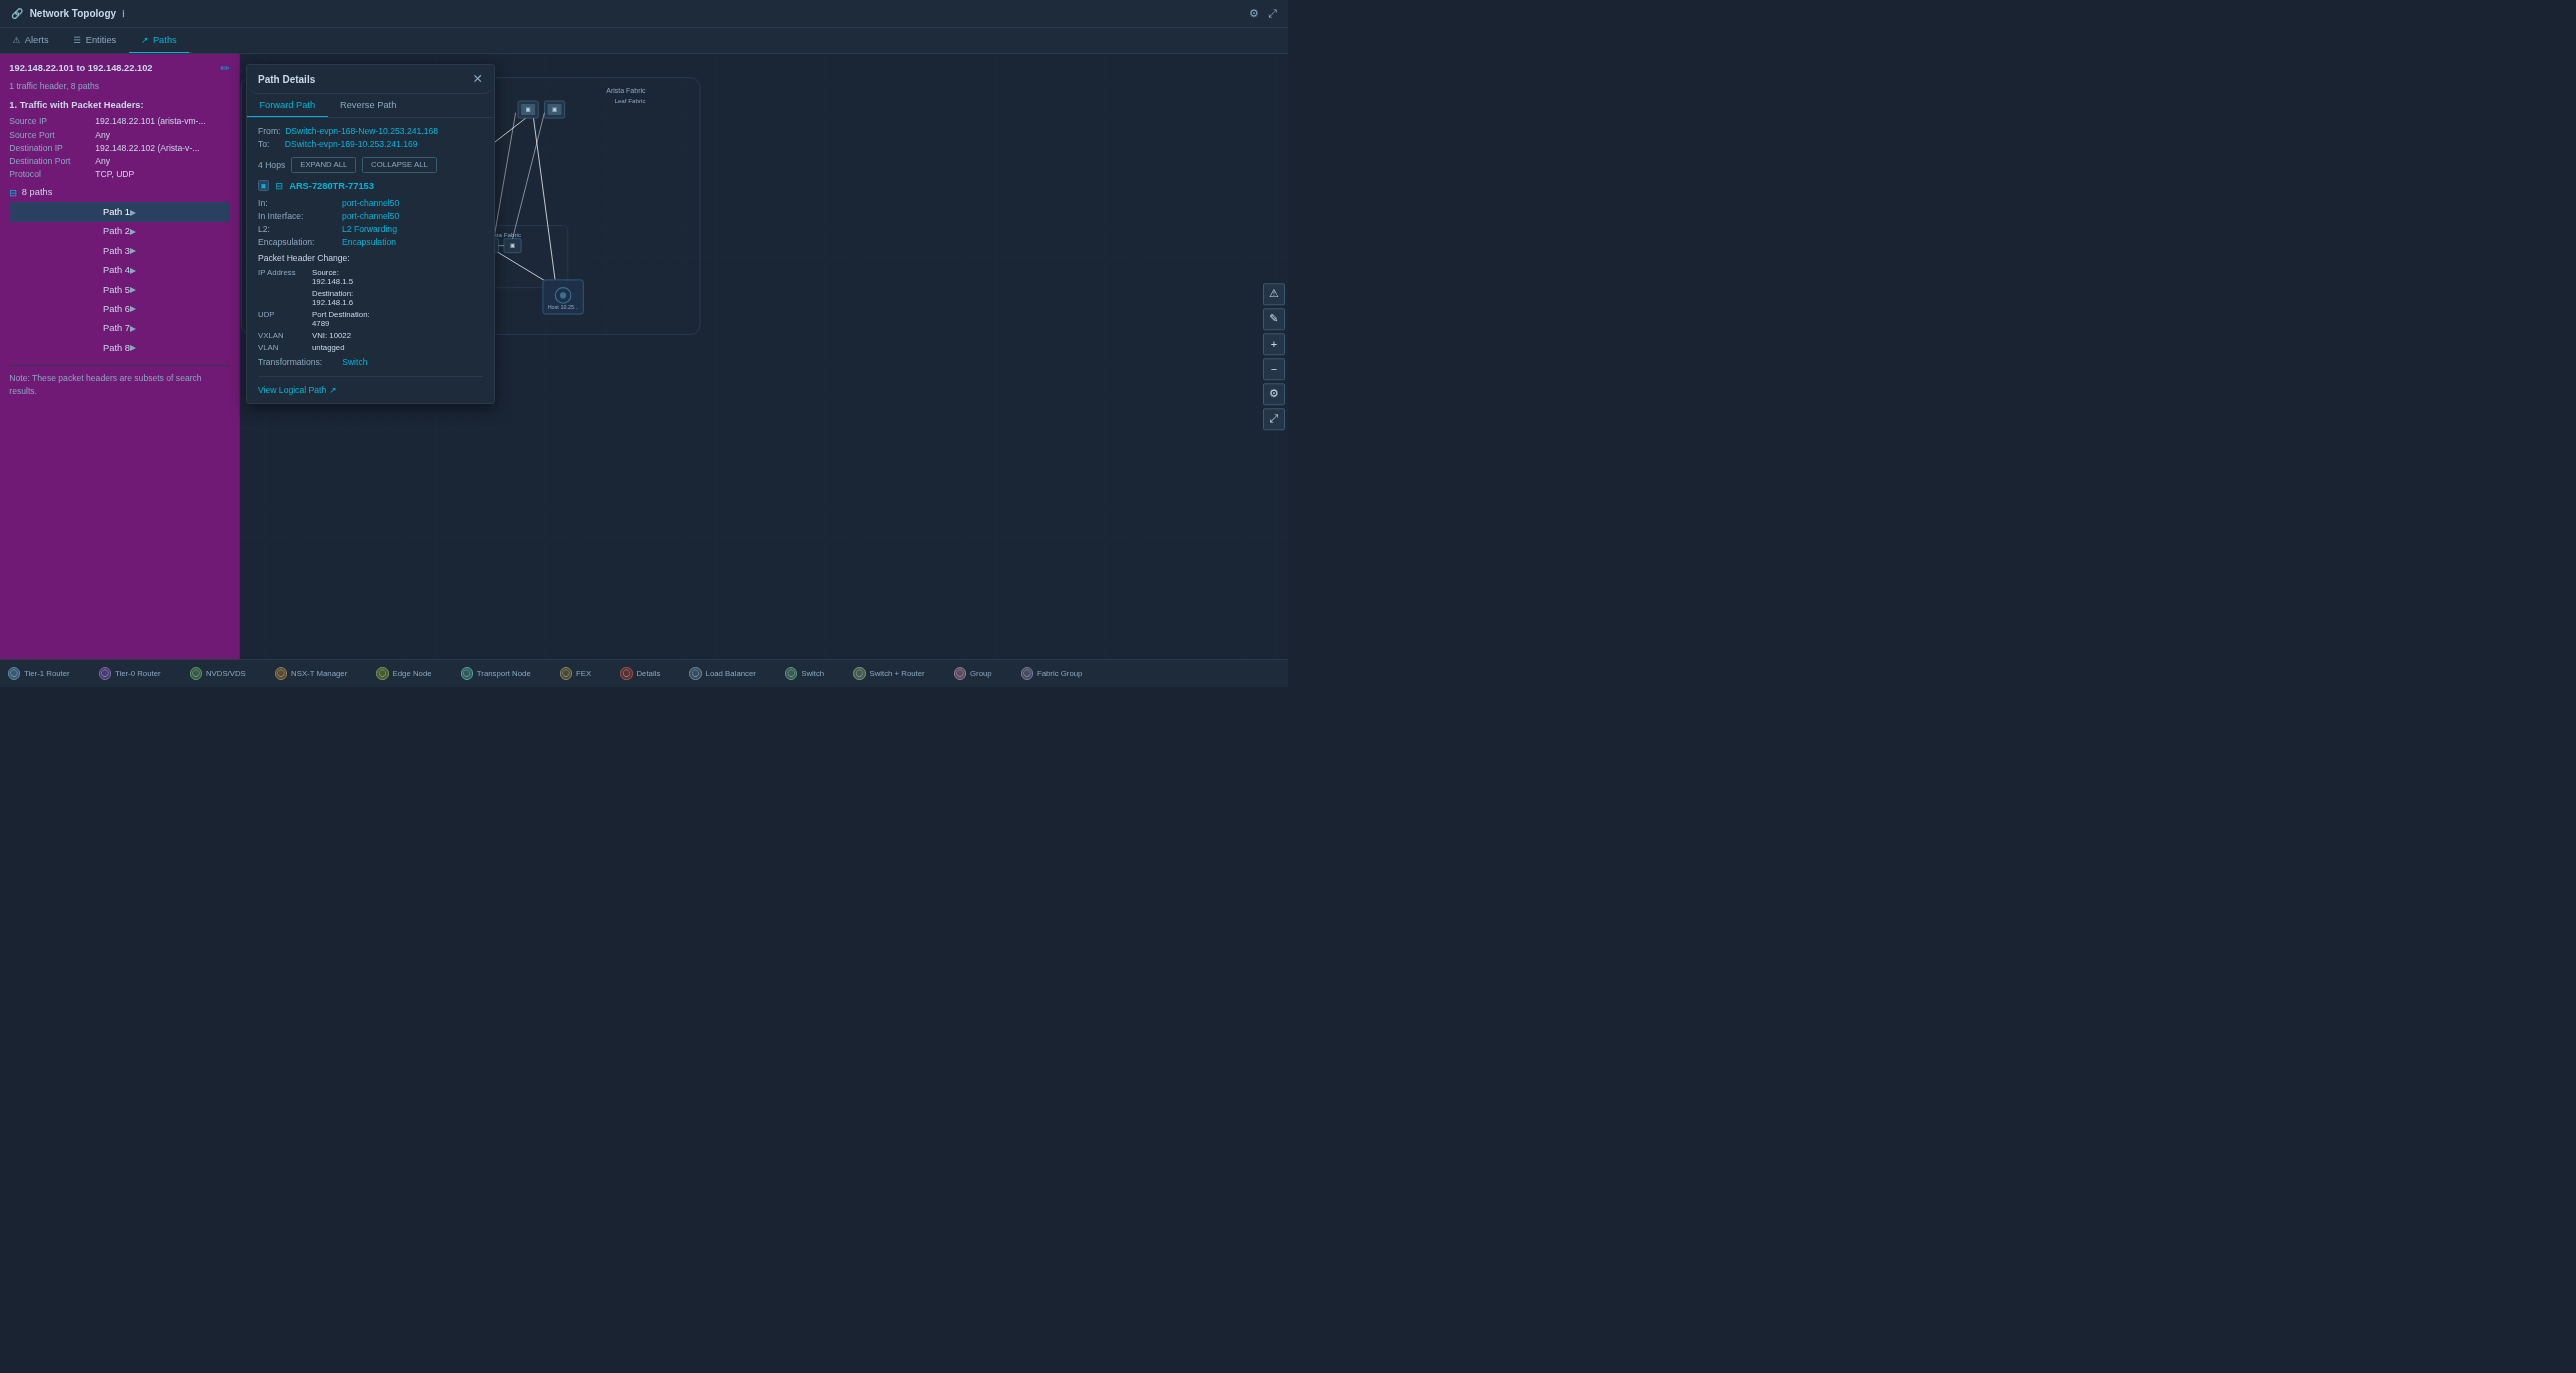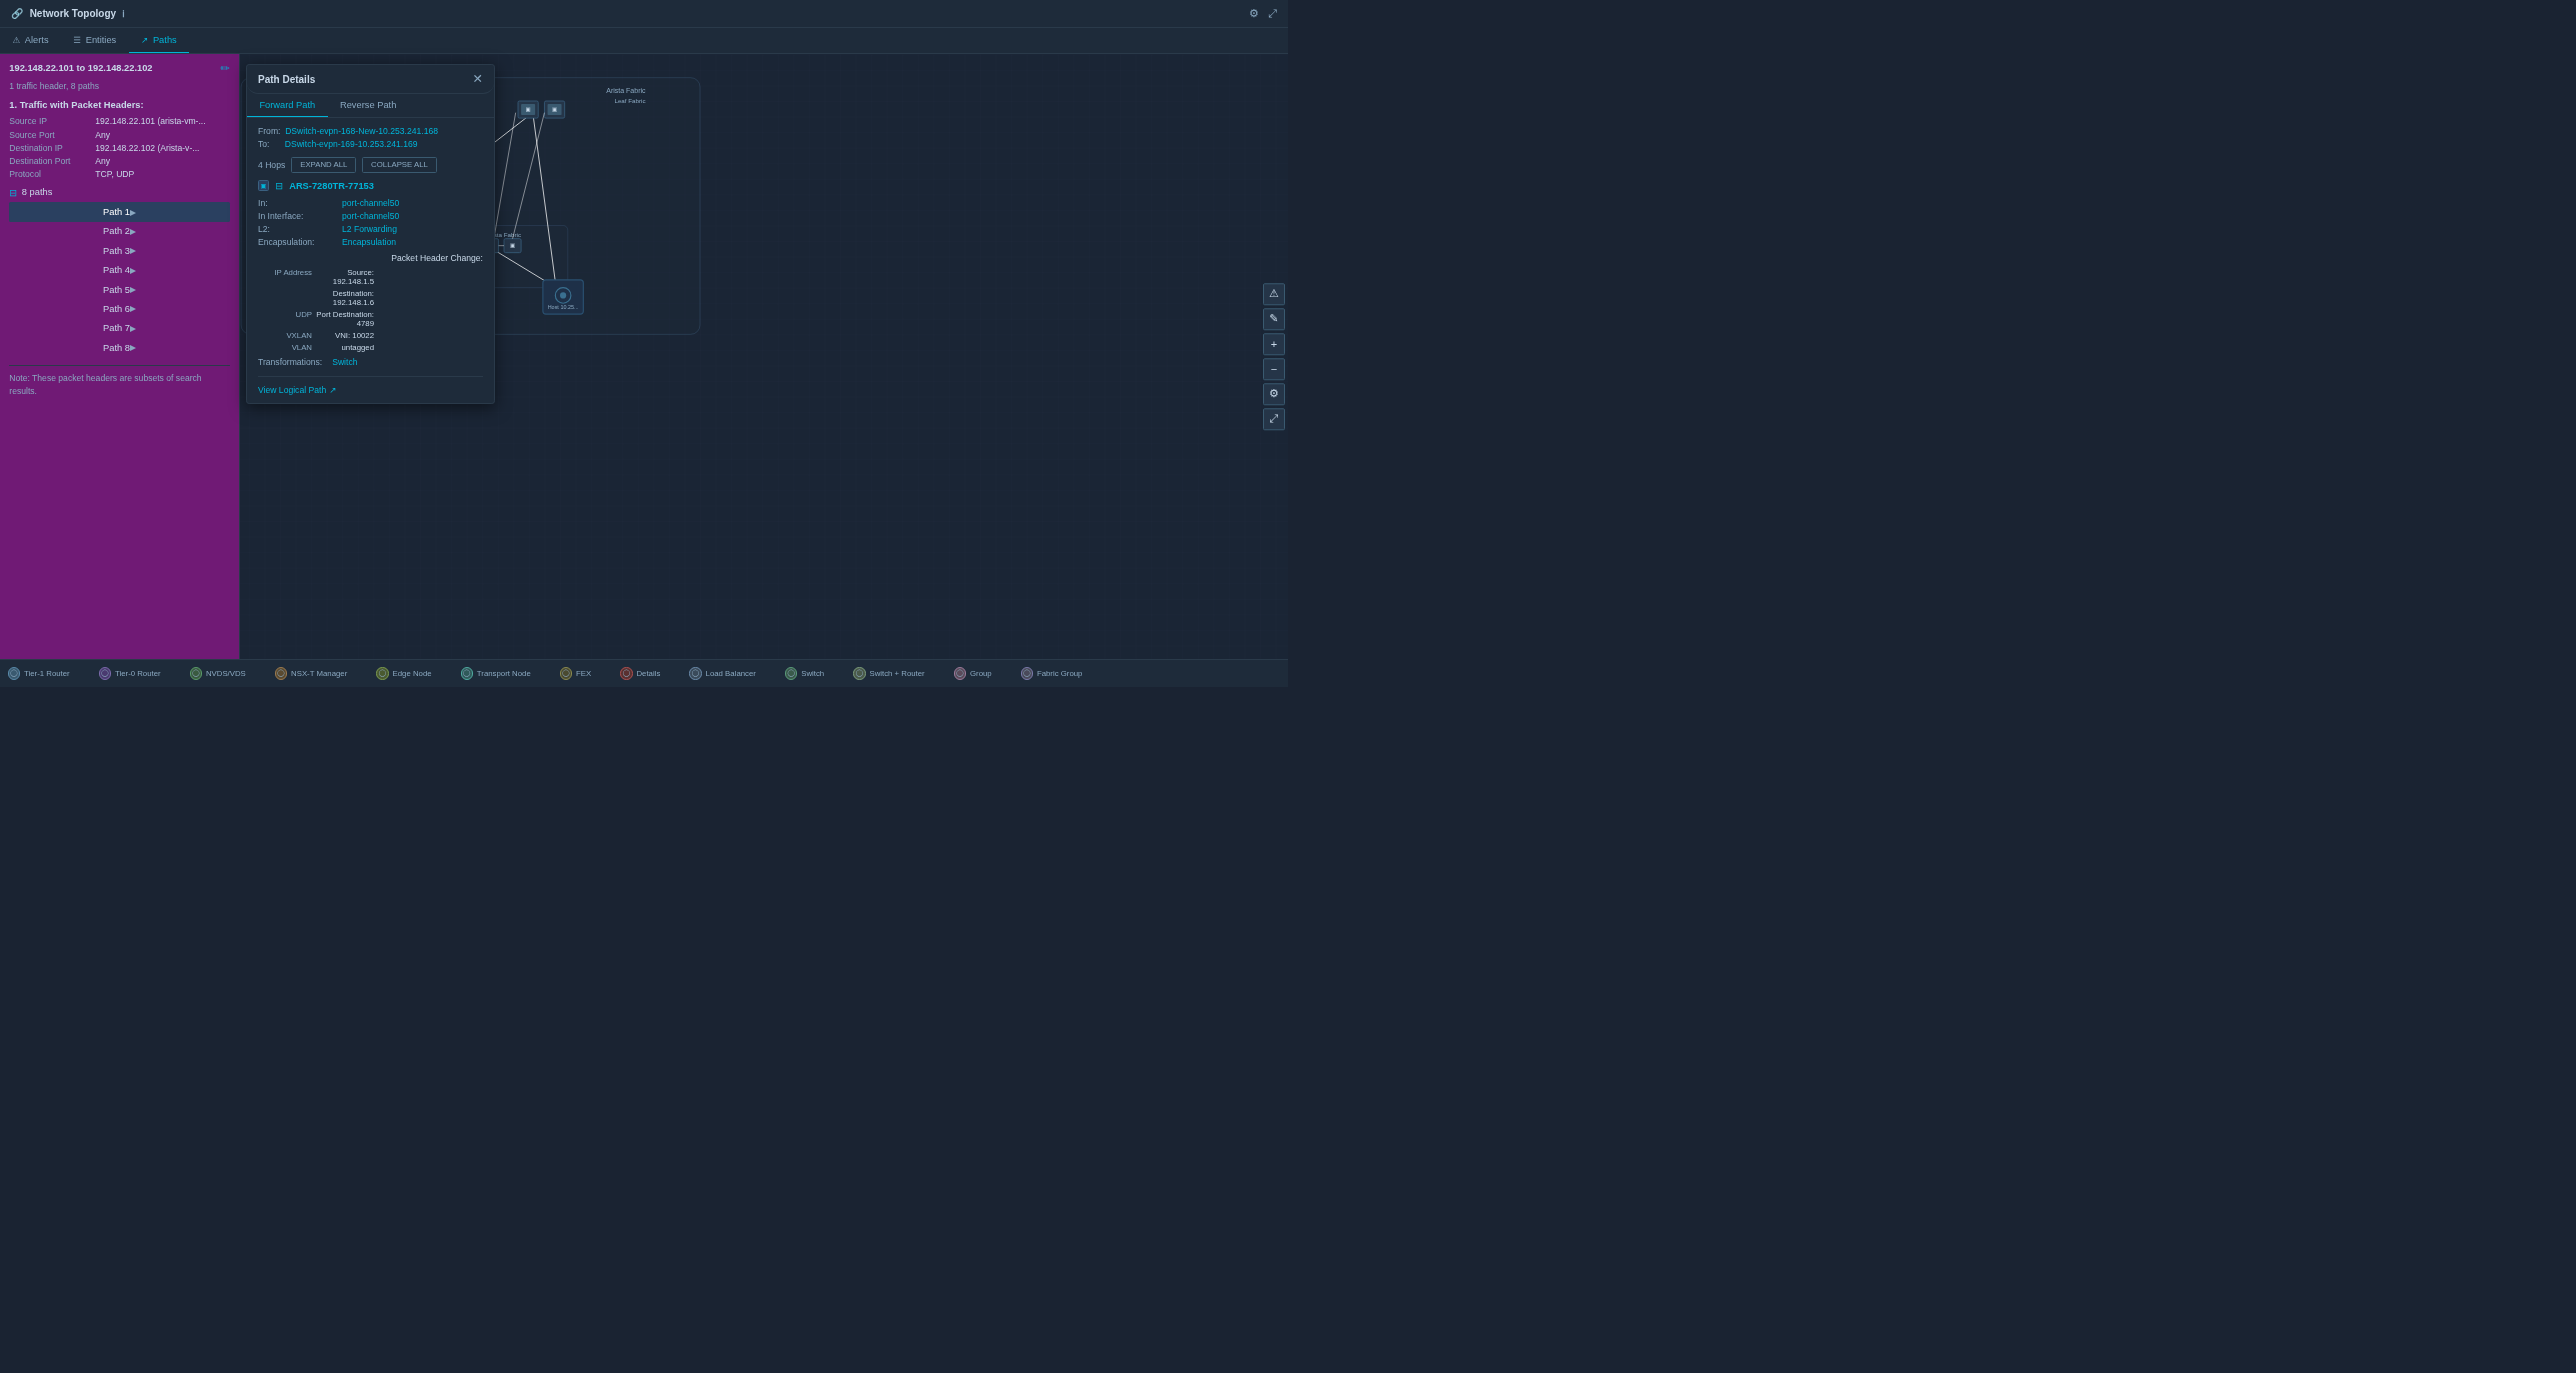--- a/index.html
+++ b/index.html
@@ -234,28 +234,28 @@
       font-size: 6.2px; color: #00b4d8;
     }
     .minus-icon { color: #00b4d8; font-size: 9.3px; cursor: pointer; }
     .device-name { color: #00b4d8; font-size: 9.3px; font-weight: 600; }
 
     .detail-table { width: 100%; margin-bottom: 6.2px; }
     .detail-row { display: flex; gap: 22px; margin-bottom: 3.1px; font-size: 8.6px; }
     .detail-label { color: #8aa8c0; min-width: 62px; }
     .detail-value { color: #00b4d8; }
 
-    .packet-header-section { margin-top: 6.2px; text-align: right; }
+    .packet-header-section { margin-top: 6.2px; }
     .packet-header-title { color: #c8d8e8; font-size: 8.6px; margin-bottom: 4.7px; }
     .ph-table { width: 100%; font-size: 7.8px; }
     .ph-row { display: grid; grid-template-columns: 54px 62px 1fr; margin-bottom: 3.1px; }
     .ph-label { color: #8aa8c0; }
     .ph-value { color: #c8d8e8; }
 
-    .transformations-row { font-size: 8.6px; margin-top: 4.7px; display: flex; gap: 10px; }
+    .transformations-row { font-size: 8.6px; margin-top: 4.7px; display: flex; gap: 20px; }
     .trans-label { color: #8aa8c0; }
     .trans-value { color: #00b4d8; }
 
     .view-logical-link {
       display: flex;
       align-items: center;
       gap: 3.1px;
       color: #00b4d8;
       font-size: 8.6px;
       cursor: pointer;

